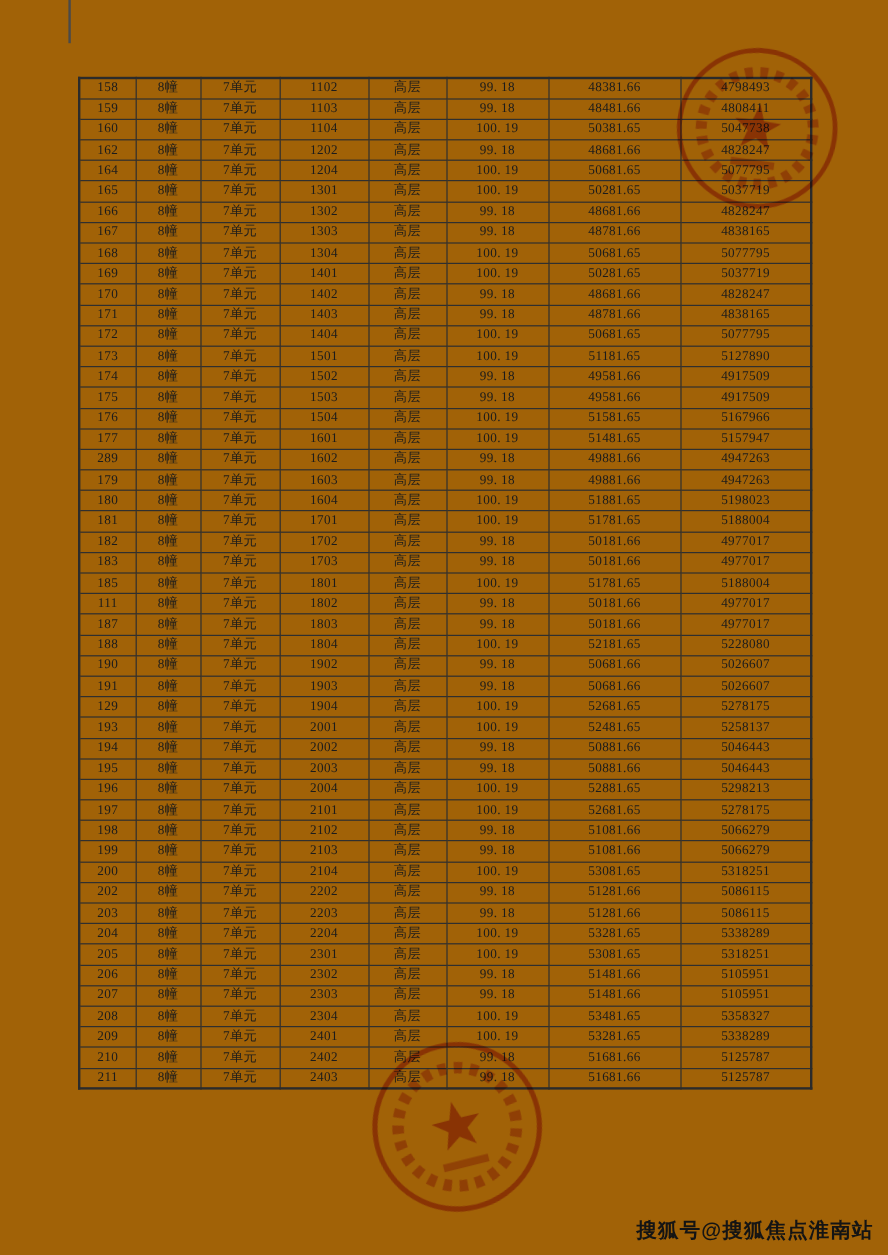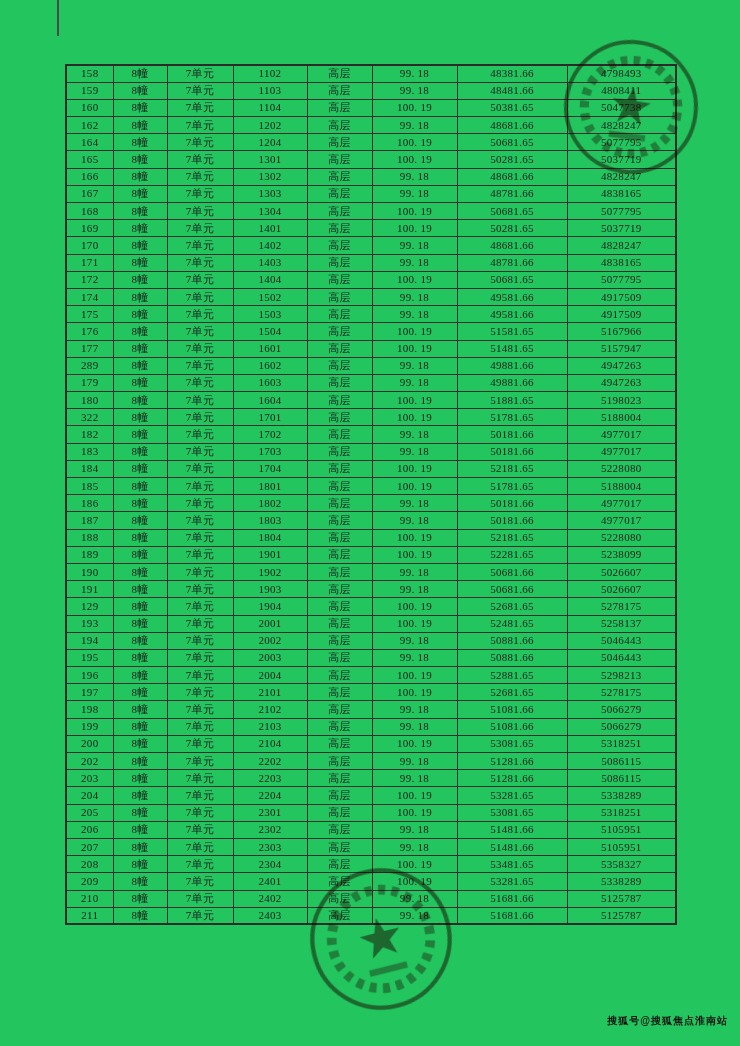--- a/index.html
+++ b/index.html
@@ -3,21 +3,21 @@
 <meta charset="utf-8">
 <style>
   * { margin: 0; padding: 0; box-sizing: border-box; }
   html, body { background: #e8e8e8; }
   body { font-family: "Liberation Serif", "DejaVu Serif", serif; }
 
   .page {
     position: relative;
     width: 740px;
     height: 1046px;
-    background: #22c55e;
+    background: #a16207;
     overflow: hidden;
     margin: 0 auto;
   }
 
   .scan-edge-line {
     position: absolute;
     left: 57px;
     top: 0;
     width: 2px;
     height: 36px;
@@ -66,21 +66,21 @@
     top: 864px;
     width: 150px;
     height: 150px;
     transform: rotate(-14deg);
   }
 
   .footer-watermark {
     position: absolute;
     top: 1014px;
     right: 12px;
-    font-size: 10px;
+    font-size: 17px;
     font-weight: bold;
     color: #141414;
     letter-spacing: 1px;
     font-family: "Liberation Sans", "DejaVu Sans", sans-serif;
     margin-left: 35px;
   }
 </style>
 </head>
 <body>
 
@@ -224,20 +224,30 @@
           <td>172</td>
           <td>8幢</td>
           <td>7单元</td>
           <td>1404</td>
           <td>高层</td>
           <td>100. 19</td>
           <td>50681.65</td>
           <td>5077795</td>
         </tr>
         <tr>
+          <td>173</td>
+          <td>8幢</td>
+          <td>7单元</td>
+          <td>1501</td>
+          <td>高层</td>
+          <td>100. 19</td>
+          <td>51181.65</td>
+          <td>5127890</td>
+        </tr>
+        <tr>
           <td>174</td>
           <td>8幢</td>
           <td>7单元</td>
           <td>1502</td>
           <td>高层</td>
           <td>99. 18</td>
           <td>49581.66</td>
           <td>4917509</td>
         </tr>
         <tr>
@@ -294,21 +304,21 @@
           <td>180</td>
           <td>8幢</td>
           <td>7单元</td>
           <td>1604</td>
           <td>高层</td>
           <td>100. 19</td>
           <td>51881.65</td>
           <td>5198023</td>
         </tr>
         <tr>
-          <td>322</td>
+          <td>181</td>
           <td>8幢</td>
           <td>7单元</td>
           <td>1701</td>
           <td>高层</td>
           <td>100. 19</td>
           <td>51781.65</td>
           <td>5188004</td>
         </tr>
         <tr>
           <td>182</td>
@@ -324,78 +334,58 @@
           <td>183</td>
           <td>8幢</td>
           <td>7单元</td>
           <td>1703</td>
           <td>高层</td>
           <td>99. 18</td>
           <td>50181.66</td>
           <td>4977017</td>
         </tr>
         <tr>
-          <td>184</td>
-          <td>8幢</td>
-          <td>7单元</td>
-          <td>1704</td>
+          <td>185</td>
+          <td>8幢</td>
+          <td>7单元</td>
+          <td>1801</td>
+          <td>高层</td>
+          <td>100. 19</td>
+          <td>51781.65</td>
+          <td>5188004</td>
+        </tr>
+        <tr>
+          <td>111</td>
+          <td>8幢</td>
+          <td>7单元</td>
+          <td>1802</td>
+          <td>高层</td>
+          <td>99. 18</td>
+          <td>50181.66</td>
+          <td>4977017</td>
+        </tr>
+        <tr>
+          <td>187</td>
+          <td>8幢</td>
+          <td>7单元</td>
+          <td>1803</td>
+          <td>高层</td>
+          <td>99. 18</td>
+          <td>50181.66</td>
+          <td>4977017</td>
+        </tr>
+        <tr>
+          <td>188</td>
+          <td>8幢</td>
+          <td>7单元</td>
+          <td>1804</td>
           <td>高层</td>
           <td>100. 19</td>
           <td>52181.65</td>
           <td>5228080</td>
-        </tr>
-        <tr>
-          <td>185</td>
-          <td>8幢</td>
-          <td>7单元</td>
-          <td>1801</td>
-          <td>高层</td>
-          <td>100. 19</td>
-          <td>51781.65</td>
-          <td>5188004</td>
-        </tr>
-        <tr>
-          <td>186</td>
-          <td>8幢</td>
-          <td>7单元</td>
-          <td>1802</td>
-          <td>高层</td>
-          <td>99. 18</td>
-          <td>50181.66</td>
-          <td>4977017</td>
-        </tr>
-        <tr>
-          <td>187</td>
-          <td>8幢</td>
-          <td>7单元</td>
-          <td>1803</td>
-          <td>高层</td>
-          <td>99. 18</td>
-          <td>50181.66</td>
-          <td>4977017</td>
-        </tr>
-        <tr>
-          <td>188</td>
-          <td>8幢</td>
-          <td>7单元</td>
-          <td>1804</td>
-          <td>高层</td>
-          <td>100. 19</td>
-          <td>52181.65</td>
-          <td>5228080</td>
-        </tr>
-        <tr>
-          <td>189</td>
-          <td>8幢</td>
-          <td>7单元</td>
-          <td>1901</td>
-          <td>高层</td>
-          <td>100. 19</td>
-          <td>52281.65</td>
-          <td>5238099</td>
         </tr>
         <tr>
           <td>190</td>
           <td>8幢</td>
           <td>7单元</td>
           <td>1902</td>
           <td>高层</td>
           <td>99. 18</td>
           <td>50681.66</td>
           <td>5026607</td>

